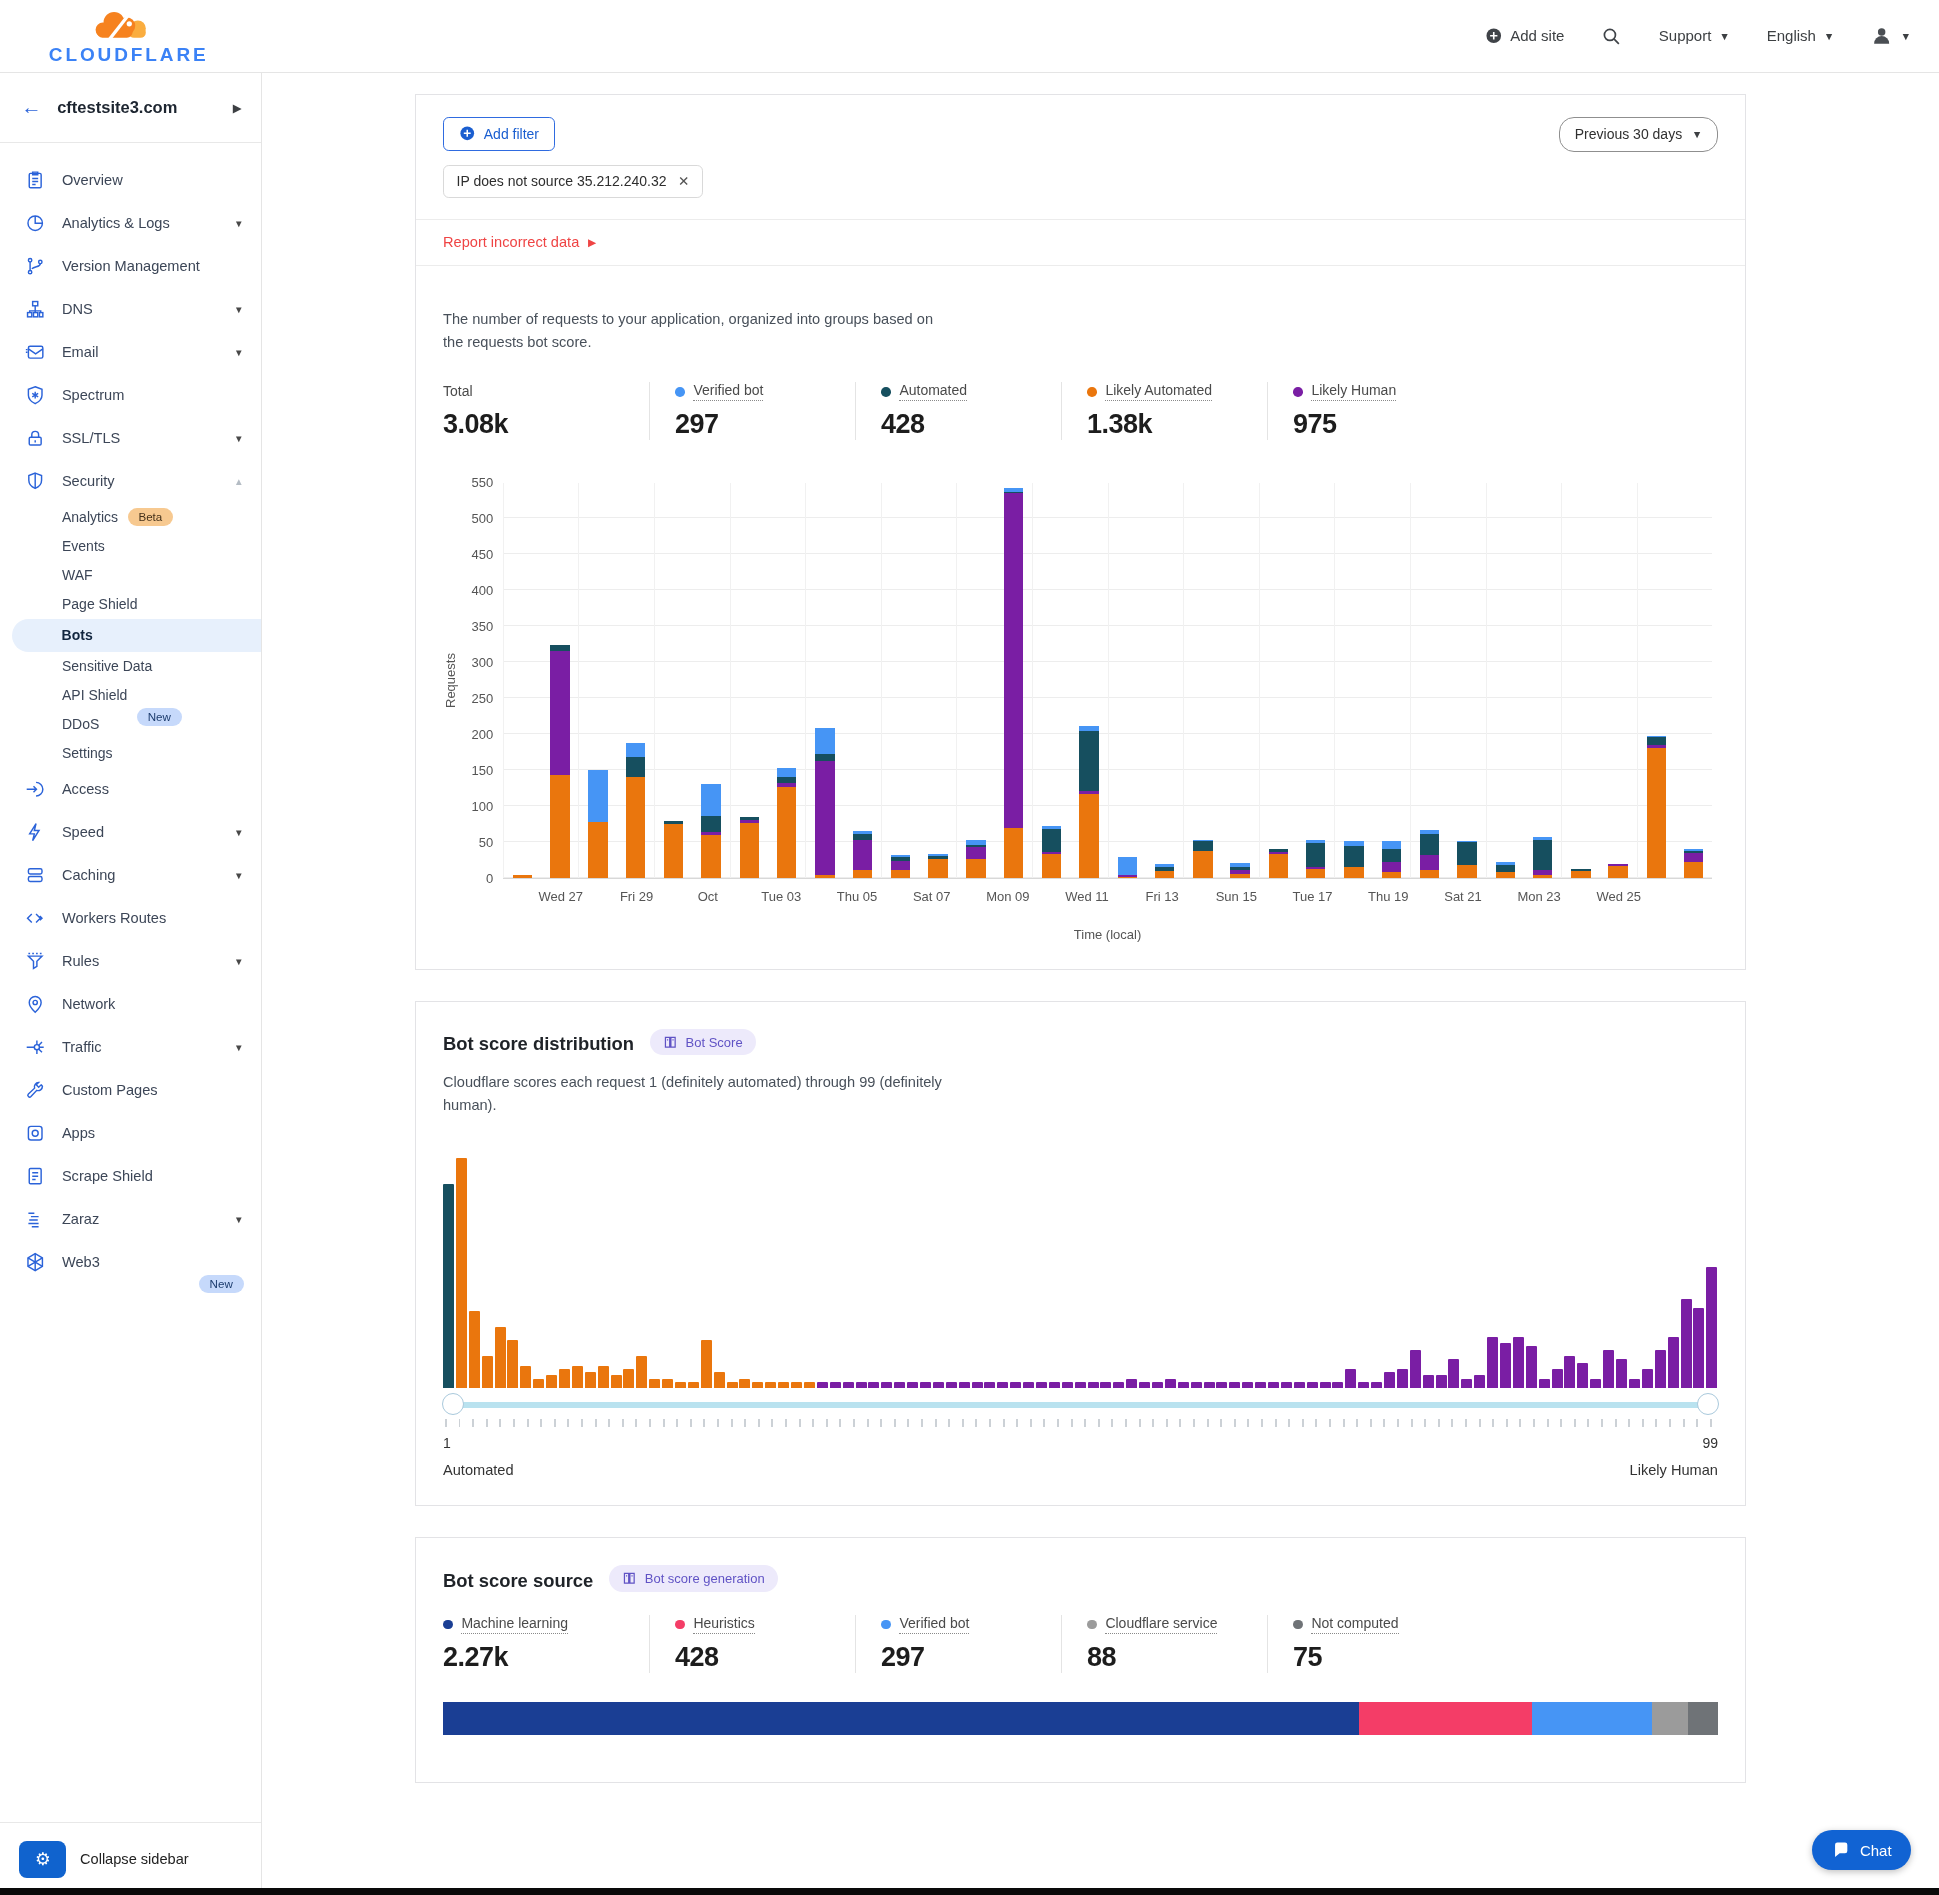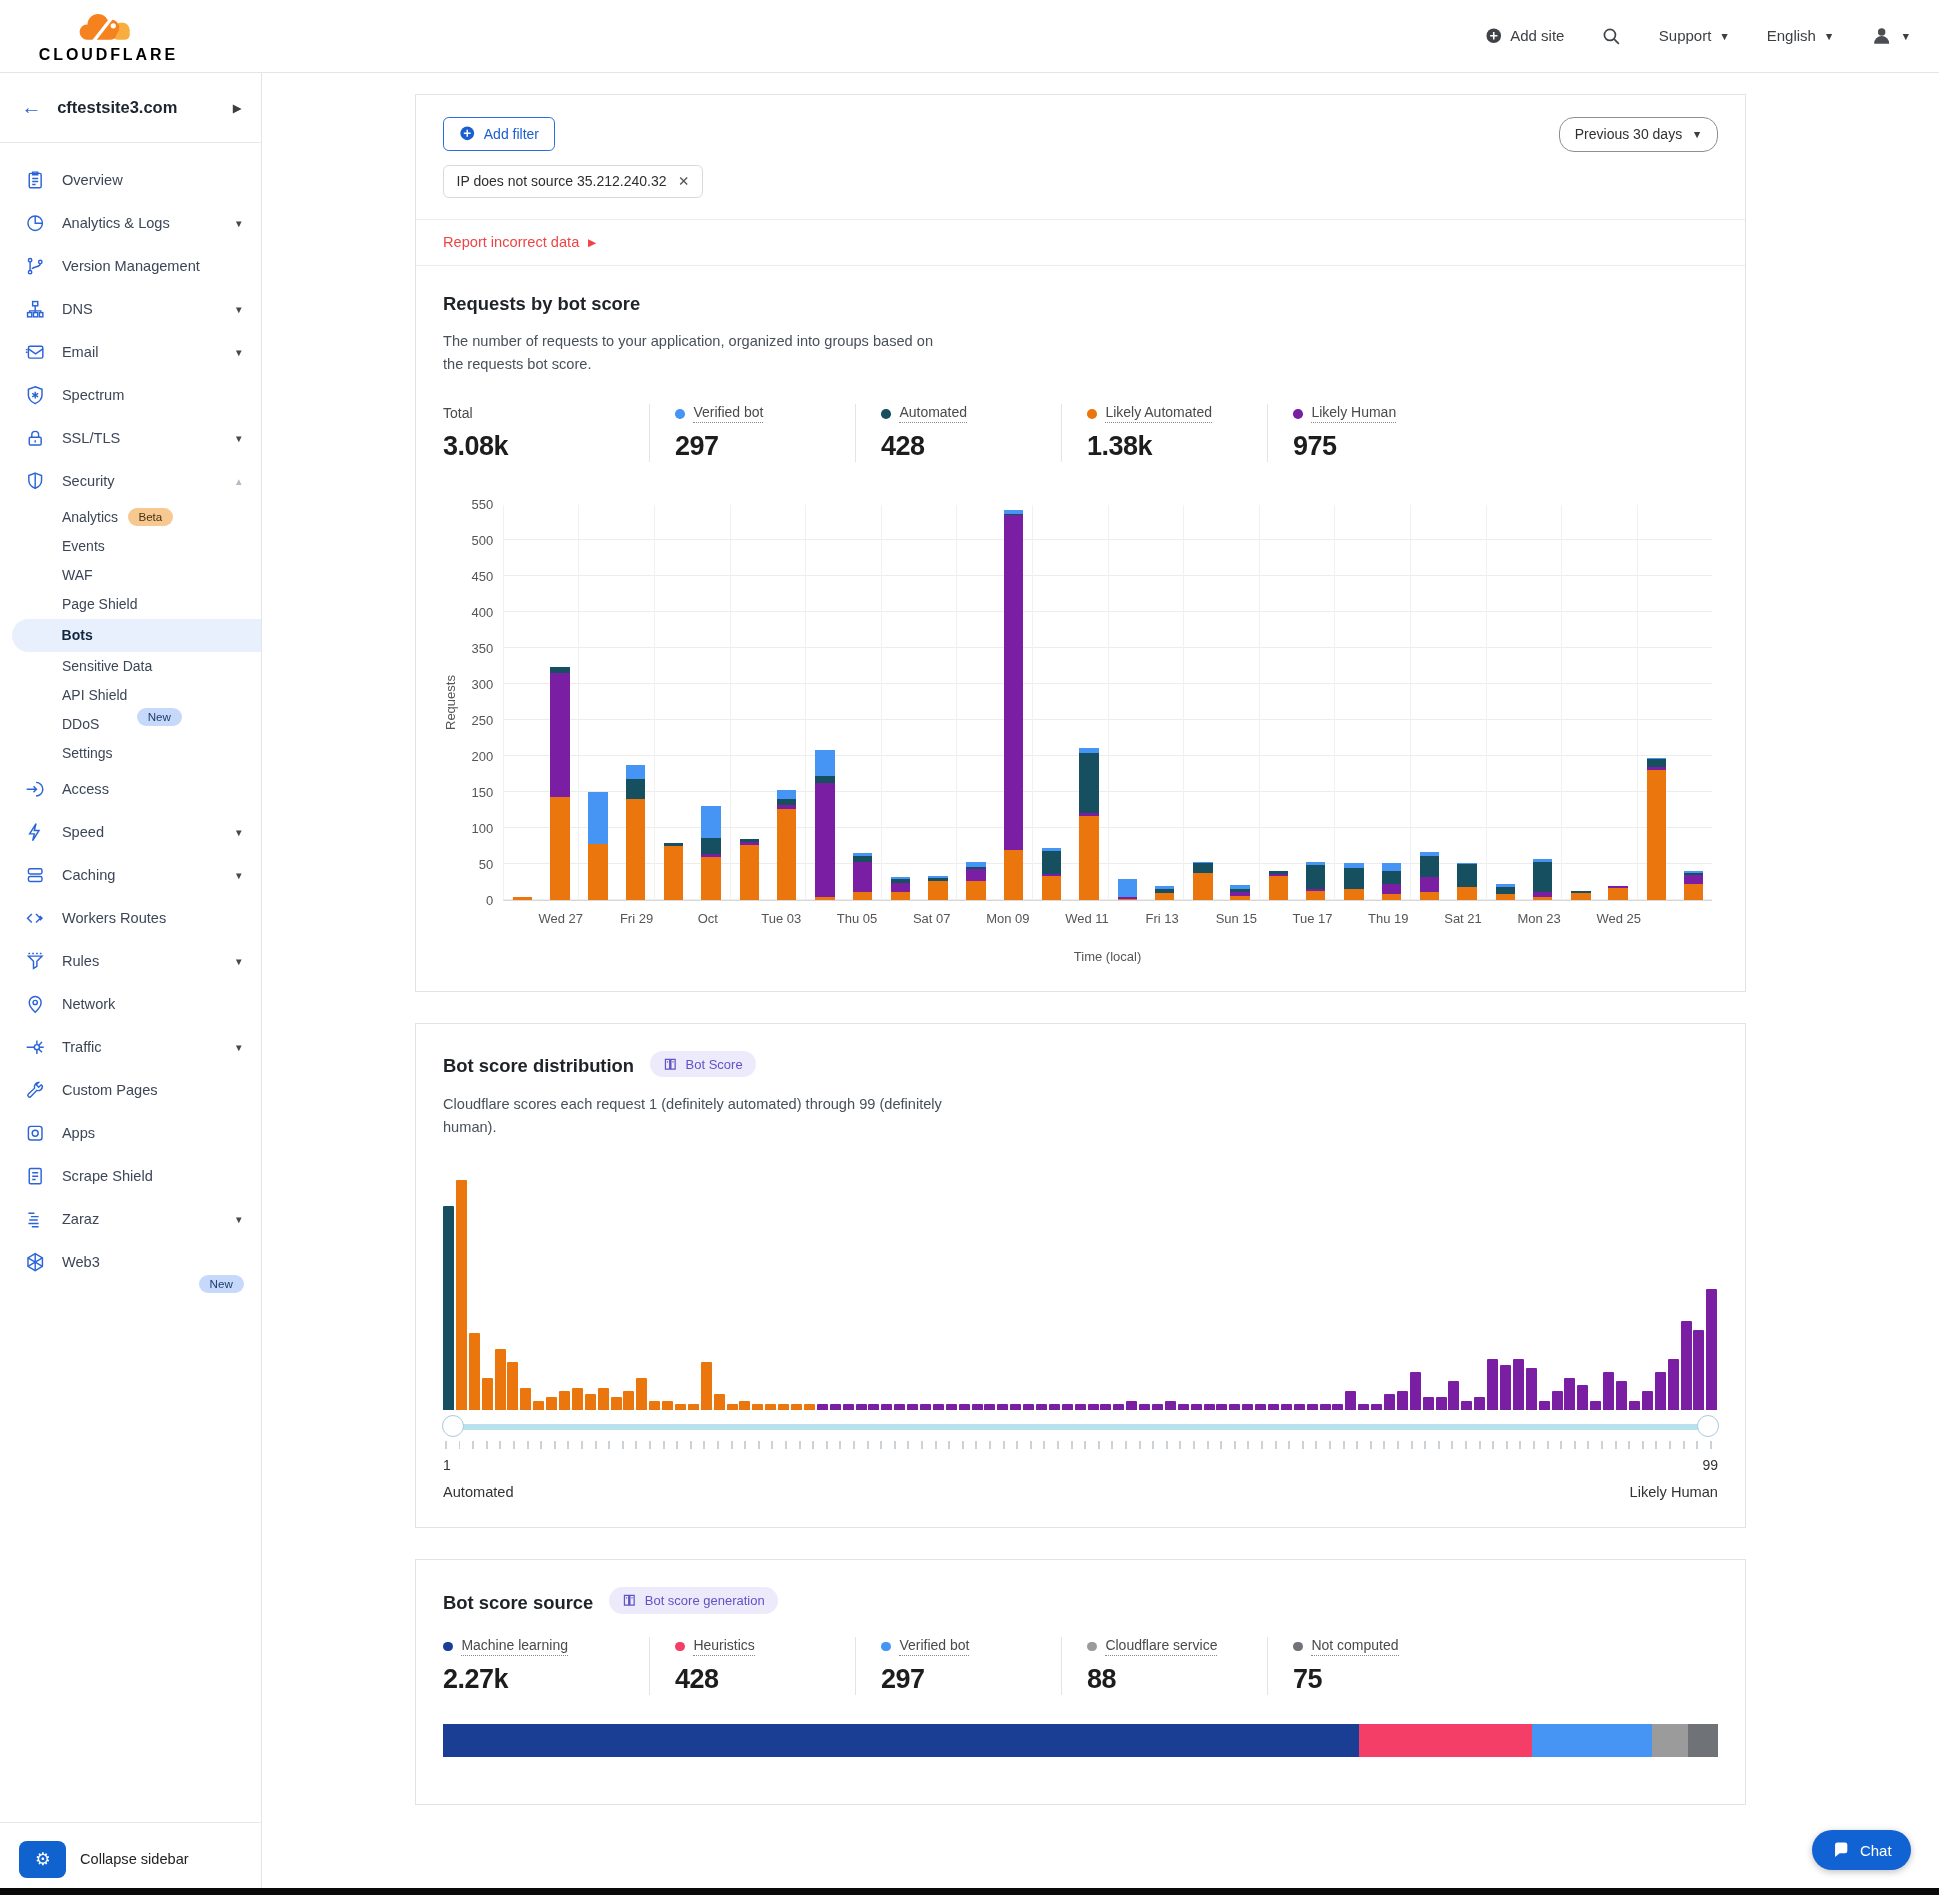--- a/index.html
+++ b/index.html
@@ -1,21 +1,21 @@
 <!DOCTYPE html>
 <html><head>
 <meta charset="utf-8">
 <style>
   * { box-sizing: border-box; margin: 0; padding: 0; }
   html,body { width:1940px; height:1895px; background:#fff; font-family:"Liberation Sans", sans-serif; color:#222; overflow:hidden; position:relative; }
 
   
   .topbar { height:72px; display:flex; align-items:center; justify-content:space-between; padding:0 29px 0 17.5px; background:#fff; }
   .brand { display:flex; flex-direction:column; align-items:center; gap:0; margin-left:21.3px; cursor:pointer; }
-  .brand-text { font-size:16px; font-weight:bold; letter-spacing:2.9px; color:#000000; margin-top:-3.9px; }
+  .brand-text { font-size:19px; font-weight:bold; letter-spacing:2.9px; color:#3b82f6; margin-top:-3.9px;margin-left:10px; }
   .topbar-right { display:flex; align-items:center; gap:37px; }
   .tb-item { display:flex; align-items:center; gap:7.8px; font-size:15px; color:#3d4043; cursor:pointer; }
   .caret { font-size:10.7px; color:#3d4043; }
   .icon-svg { display:inline-flex; }
 
   
   .shell { display:flex; border-top:1px solid #e5e5e5; height:1823px; align-items:stretch; }
   .sidebar { width:262px; min-width:262px; border-right:1px solid #e5e5e5; display:flex; flex-direction:column; background:#fff; }
   .site-row { display:flex; align-items:center; gap:15.5px; padding:23px 19.4px 23px 21.3px; border-bottom:1px solid #e8e8e8; }
   .back-arrow { color:#2b63d9; font-size:20.4px; font-weight:bold; cursor:pointer; }
@@ -428,21 +428,20 @@
           <span>IP does not source 35.212.240.32</span>
           <span class="chip-x">✕</span>
         </div>
         <div class="report-row">
           <span class="report-link">
             <span>Report incorrect data</span>
             <span class="report-arrow">▶</span>
           </span>
         </div>
         <div class="section-pad">
-          <h2 class="card-title">Requests by bot score</h2>
           <p class="card-desc">The number of requests to your application, organized into groups based on the requests bot score.</p>
           <div class="stats-row" id="requests-stats">
               <div class="stat"><div class="stat-label">
                   <span class="lbl plain">Total</span>
                 </div><div class="stat-value">3.08k</div></div>
               <div class="stat"><div class="stat-label">
                   <span class="dot" style="background: rgb(70, 149, 245);"></span>
                   <span class="lbl">Verified bot</span>
                 </div><div class="stat-value">297</div></div>
               <div class="stat"><div class="stat-label">

